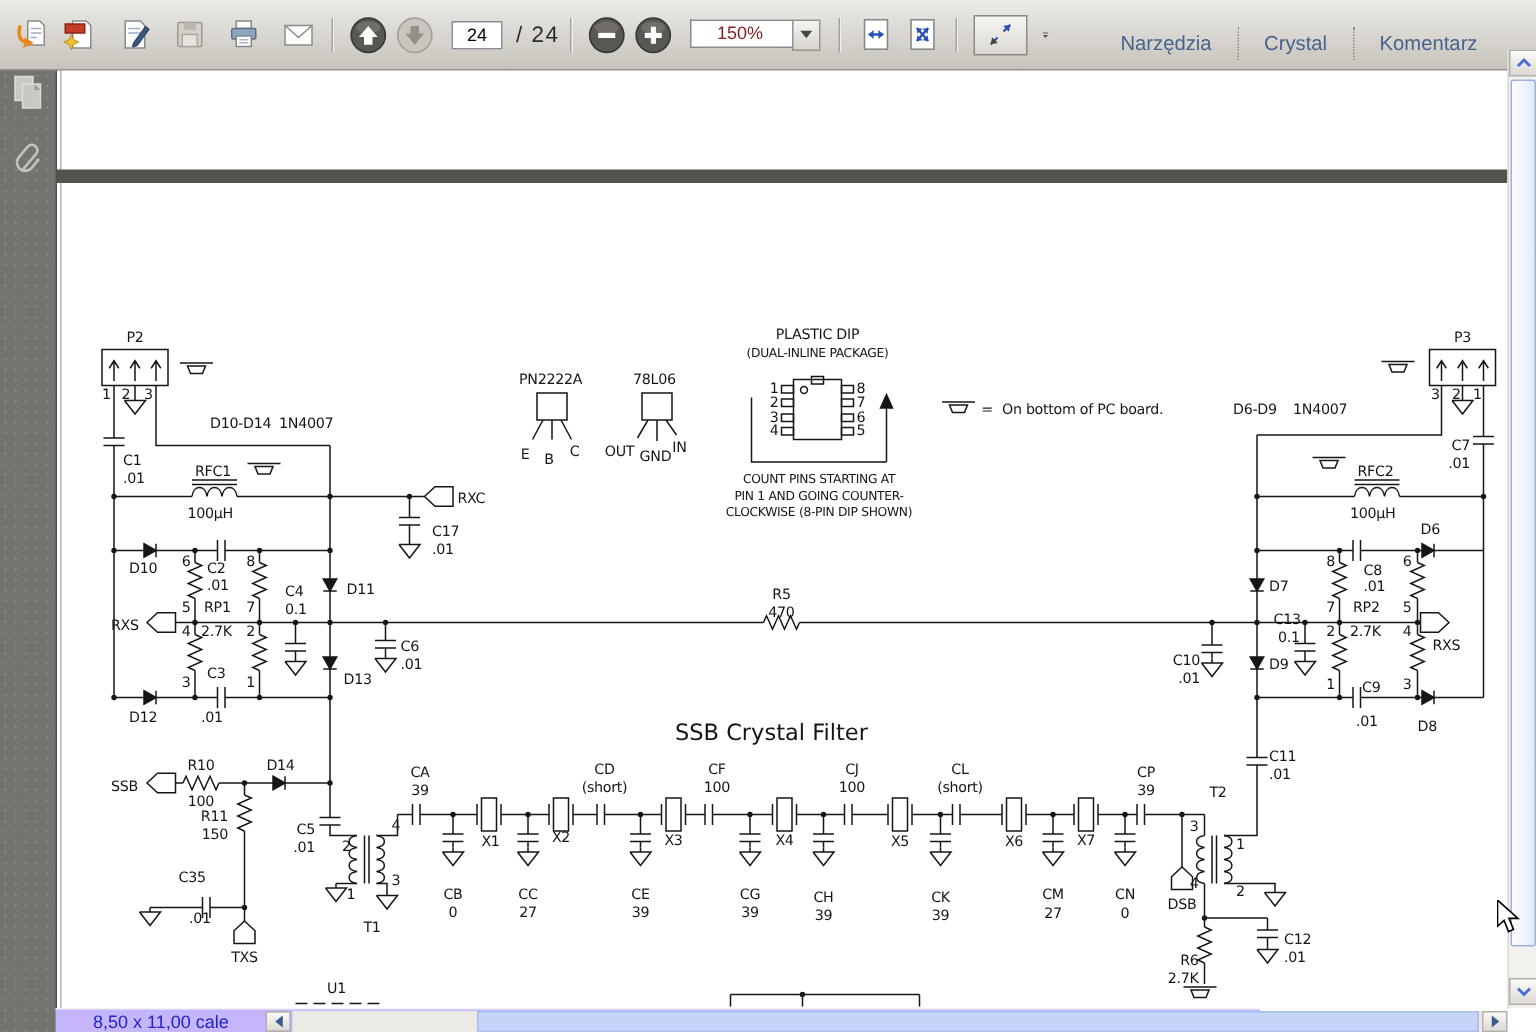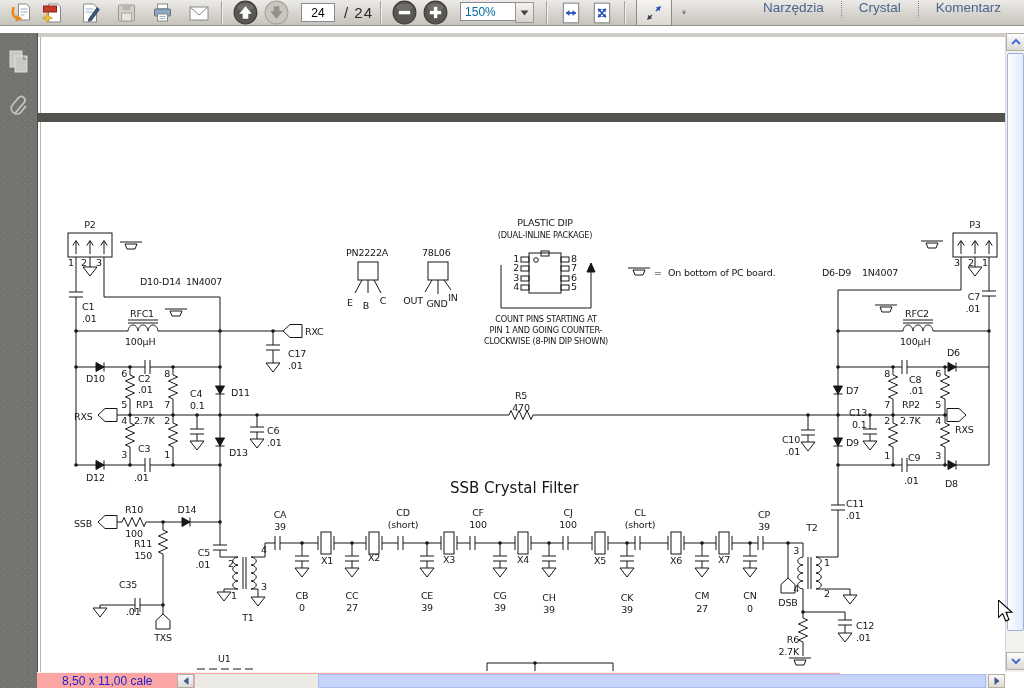--- a/index.html
+++ b/index.html
@@ -1,37 +1,37 @@
 <!DOCTYPE html>
 <html><head>
 <meta charset="utf-8">
 <style>
   html,body{margin:0;padding:0}
   body{width:1024px;height:688px;position:relative;overflow:hidden;background:#fff;
        font-family:"Liberation Sans",sans-serif}
   
-  .toolbar{position:absolute;left:0;top:0;width:1024px;height:26px;z-index:6;
+  .toolbar{position:absolute;left:0;top:0;width:1024px;height:47px;z-index:6;
     background:linear-gradient(#eceae7,#d2cfc9 70%,#c7c3bc);border-bottom:1px solid #96938c;
     display:flex;align-items:center;box-sizing:border-box;padding-left:6px}
   .tb{width:29px;height:27px;border:none;background:transparent;display:flex;align-items:center;
       justify-content:center;padding:0;margin:0 1px}
   .sep{width:1px;height:23px;background:#a7a39c;border-right:1px solid #f3f1ed;margin:0 7px}
   .pageinput{width:32px;height:17px;border:1px solid #878c92;background:#fff;text-align:center;
       font:12px "Liberation Sans",sans-serif;margin-left:9px;padding:0}
   .pagecount{font-size:15px;color:#2b2b2b;margin-left:9px;letter-spacing:1px}
   .combo{display:flex;margin-left:9px}
   .combofield{width:50px;height:17px;border:1px solid #878c92;border-right:none;background:#fff;
-      font-size:12px;color:#0369a1;display:flex;align-items:center;padding-left:4px}
+      font-size:12px;color:#7f1d1d;display:flex;align-items:center;padding-left:17px}
   .combobtn{width:17px;height:19px;border:1px solid #9a968f;background:linear-gradient(#f6f4f1,#d7d4ce);
       display:flex;align-items:center;justify-content:center}
   .expandbtn{width:34px;height:25px;border:1px solid #8f8b84;background:linear-gradient(#f6f4f1,#dbd8d2);
       display:flex;align-items:center;justify-content:center;margin-left:3px}
   .caretbtn{width:16px;height:25px;border:none;background:transparent;display:flex;align-items:center;
       justify-content:center;margin-left:4px}
-  .menu{margin-left:auto;display:flex;height:33px;align-items:flex-start;padding-right:6px}
+  .menu{margin-left:auto;display:flex;height:33px;align-items:flex-end;padding-right:22px}
   .menuitem{font-size:13.5px;color:#47648c;padding:0 17px;height:22px;display:flex;align-items:center}
   .menuitem.dotl{border-left:1px dotted #8f8b84}
   
   .sidebar{position:absolute;left:0;top:33px;width:37px;height:655px;z-index:5;
     background-color:#72756f;border-right:1px solid #4d4f4a;
     background-image:radial-gradient(circle,#868a70 0.8px,rgba(0,0,0,0) 1px);background-size:7px 7px}
   .sideicon{position:absolute;left:7px;width:24px;height:28px}
   
   .docarea{position:absolute;left:37px;top:33px;width:968px;height:639px;background:#fff;z-index:1}
   .topstrip{position:absolute;left:0;top:0;width:100%;height:4px;background:#cfccc6}
@@ -42,21 +42,21 @@
   svg.schem text.mid{text-anchor:middle} svg.schem text.end{text-anchor:end}
   svg.schem text.sm{font-size:8.2px} svg.schem text.lg{font-size:15px;letter-spacing:0}
   .w{stroke:#161616;fill:none;stroke-width:1}
   
   .vscroll{position:absolute;right:0;top:33px;width:19px;height:639px;background:#f2f1ee;z-index:6;
     border-left:1px solid #dad7d1;box-sizing:border-box}
   .sbtn{position:absolute;left:0;width:19px;height:18px;box-sizing:border-box;border:1px solid #b3afa8;
     background:linear-gradient(#fdfdfc,#dcd9d3);display:flex;align-items:center;justify-content:center}
   .vthumb{position:absolute;left:1px;top:20px;width:17px;height:578px;border-radius:2px;
     background:linear-gradient(90deg,#fdfdfe,#e2eafb);border:1px solid #9cb2dd;box-sizing:border-box}
-  .statusbar{position:absolute;left:37px;top:672px;width:803px;height:16px;background:#fca5a5;z-index:6;
+  .statusbar{position:absolute;left:37px;top:672px;width:803px;height:16px;background:#c4b5fd;z-index:6;
     border-top:1px solid #f4f3f0}
   .sizetext{position:absolute;left:25px;top:1px;font-size:12px;color:#2323c8}
   .hbtn{position:absolute;top:1px;width:17px;height:14px;box-sizing:border-box;border:1px solid #b3afa8;
     background:linear-gradient(#fbfaf8,#ddd9d3);display:flex;align-items:center;justify-content:center}
   .htrack{position:absolute;left:158px;top:1px;width:793px;height:14px;background:#eceae5}
   .hthumb{position:absolute;left:281px;top:1px;width:668px;height:14px;background:#c7d4f9;
     border:1px solid #a9bced;box-sizing:border-box}
   .cursor{position:absolute;left:998px;top:600px;z-index:9}
 </style>
 </head>

